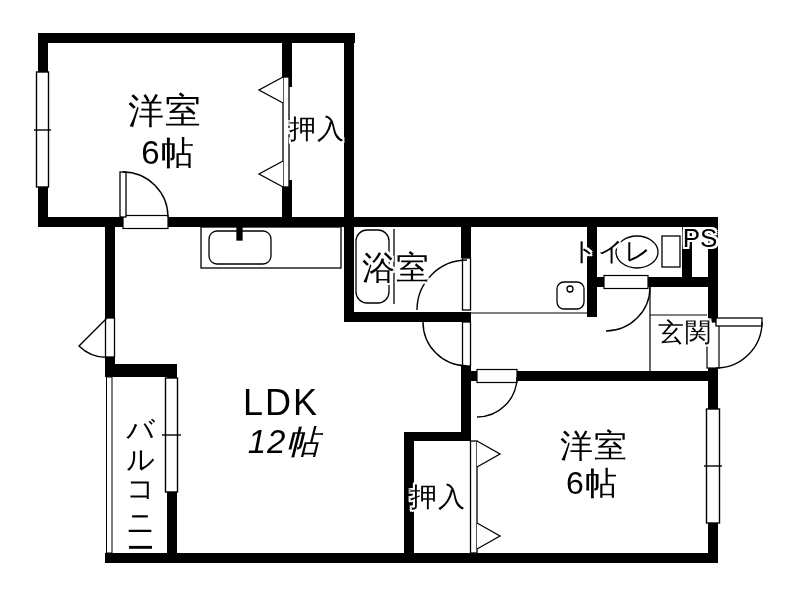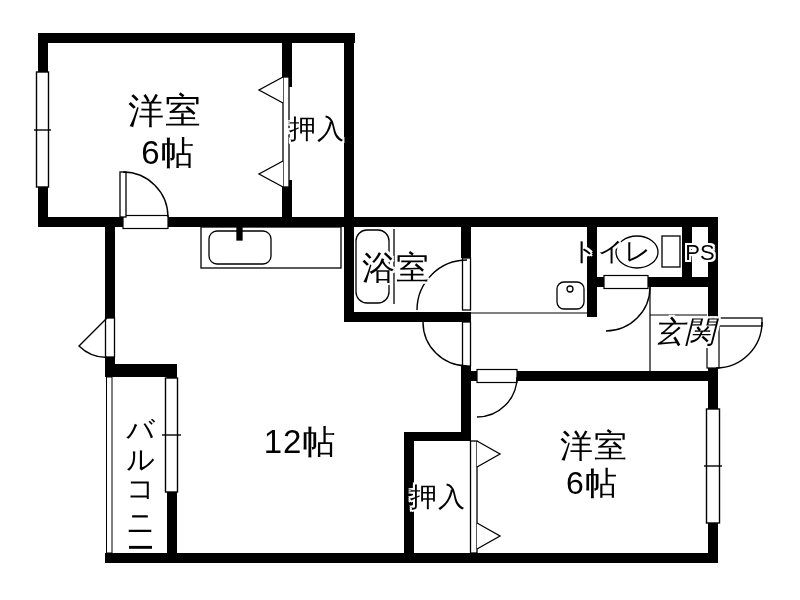--- a/index.html
+++ b/index.html
@@ -106,21 +106,22 @@
     <line x1="650" y1="315" x2="707" y2="315"></line>
     <line x1="471" y1="313" x2="587" y2="313"></line>
   </g>
 </svg>
 
 <div class="lbl" style="left:165px;top:111px;font-size:36px;">洋室</div>
 <div class="lbl" style="left:168px;top:152px;font-size:33px;">6帖</div>
 <div class="lbl" style="left:317px;top:129px;font-size:27px;">押入</div>
 <div class="lbl" style="left:396px;top:267px;font-size:33px;">浴室</div>
 <div class="lbl" style="left:611px;top:251px;font-size:26px;letter-spacing:0;">トイレ</div>
-<div class="lbl" style="left:700px;top:253px;font-size:22px;letter-spacing:0;">PS</div>
-<div class="lbl" style="left:685px;top:332px;font-size:30px;font-style:italic;">玄関</div>
-<div class="lbl" style="left:300px;top:441px;font-size:33px;">12帖</div>
+<div class="lbl" style="left:700px;top:238px;font-size:26px;letter-spacing:0;">PS</div>
+<div class="lbl" style="left:685px;top:332px;font-size:26px;">玄関</div>
+<div class="lbl" style="left:281px;top:403px;font-size:36px;letter-spacing:2px;">LDK</div>
+<div class="lbl" style="left:284px;top:441px;font-size:33px;font-style:italic;">12帖</div>
 <div class="lbl vert" style="left:140px;top:466px;font-size:28px;">バルコニー</div>
 <div class="lbl" style="left:438px;top:497px;font-size:27px;">押入</div>
 <div class="lbl" style="left:594px;top:445px;font-size:33px;">洋室</div>
 <div class="lbl" style="left:592px;top:483px;font-size:32px;">6帖</div>
 
 </div>
 
 </body></html>

